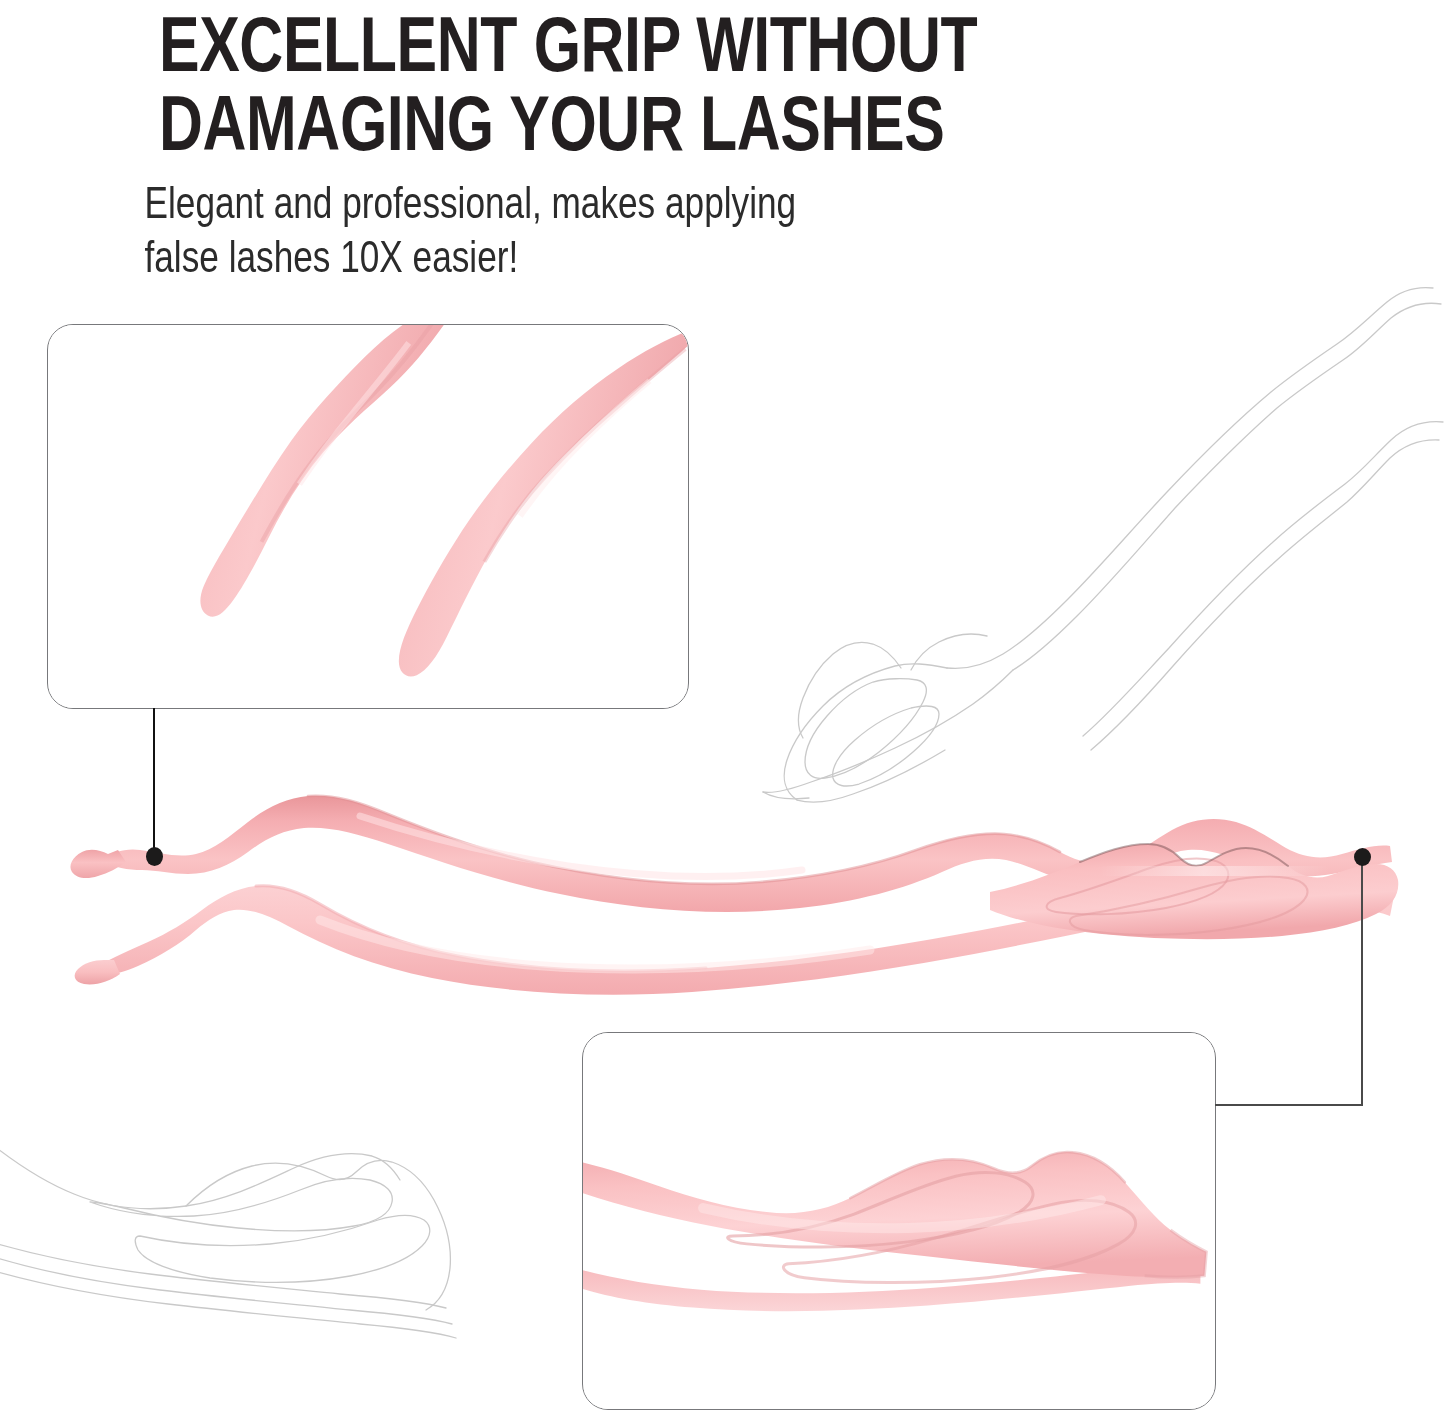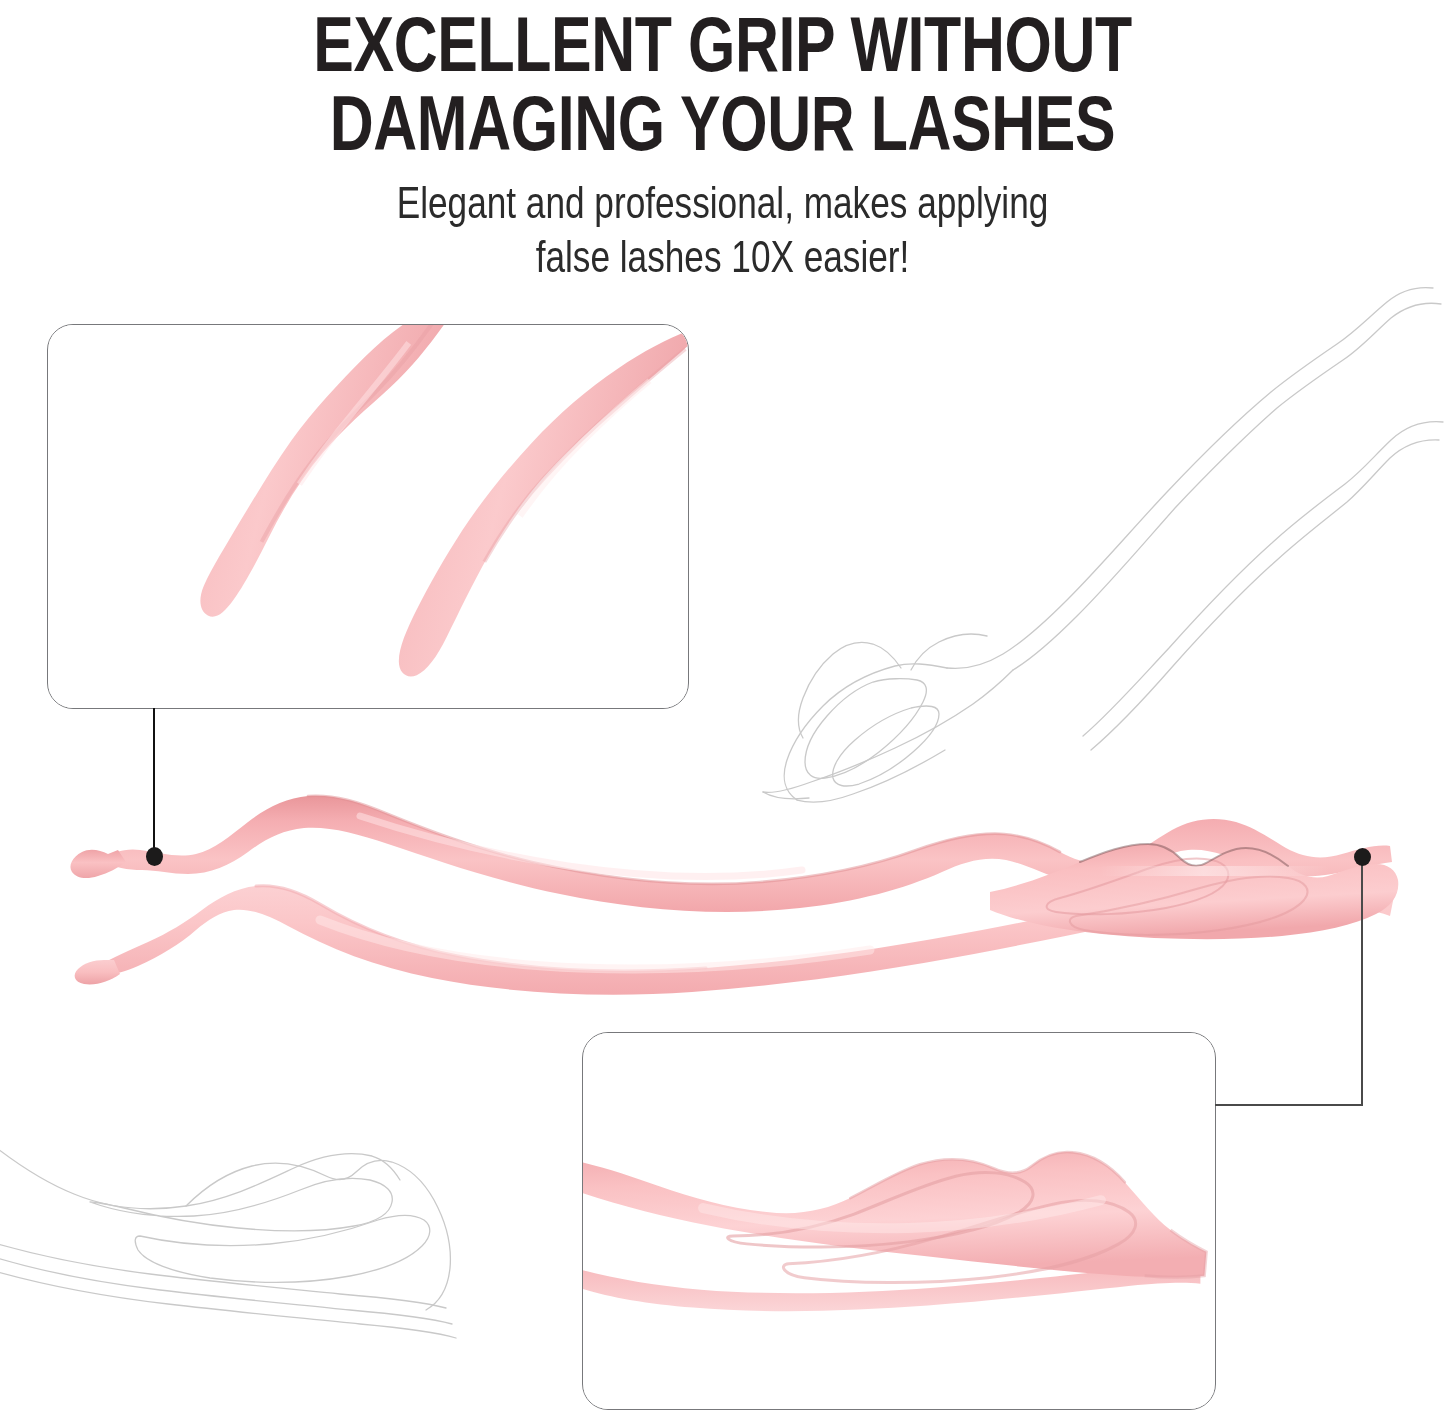--- a/index.html
+++ b/index.html
@@ -17,21 +17,20 @@
     background: #ffffff;
     overflow: hidden;
   }
 
   
   .headline-block {
     position: absolute;
     left: 0;
     top: 0;
     width: 1445px;
-    text-align: center;
     pointer-events: none;
   }
   .headline {
     font-family: "Liberation Sans Narrow", "Liberation Sans", sans-serif;
     font-weight: 700;
     font-size: 78px;
     line-height: 0.99;
     letter-spacing: -0.5px;
     color: #231f20;
     transform: scaleX(0.78);

